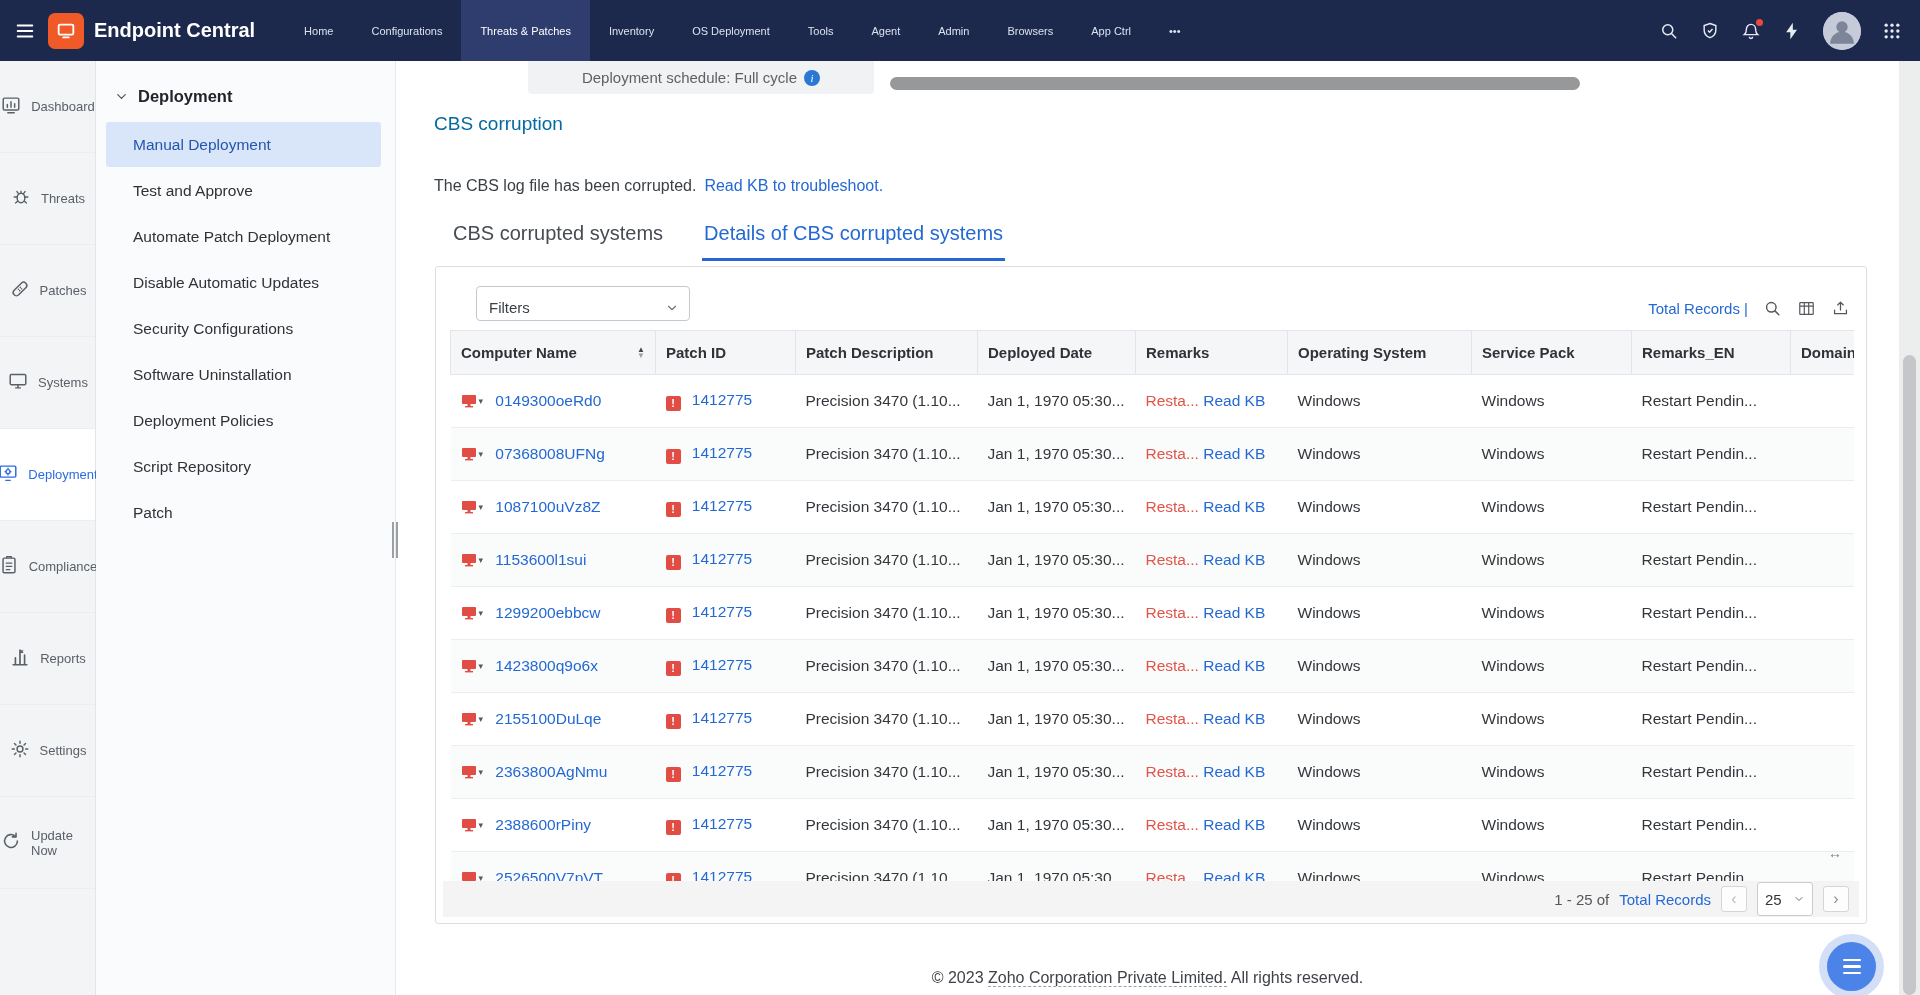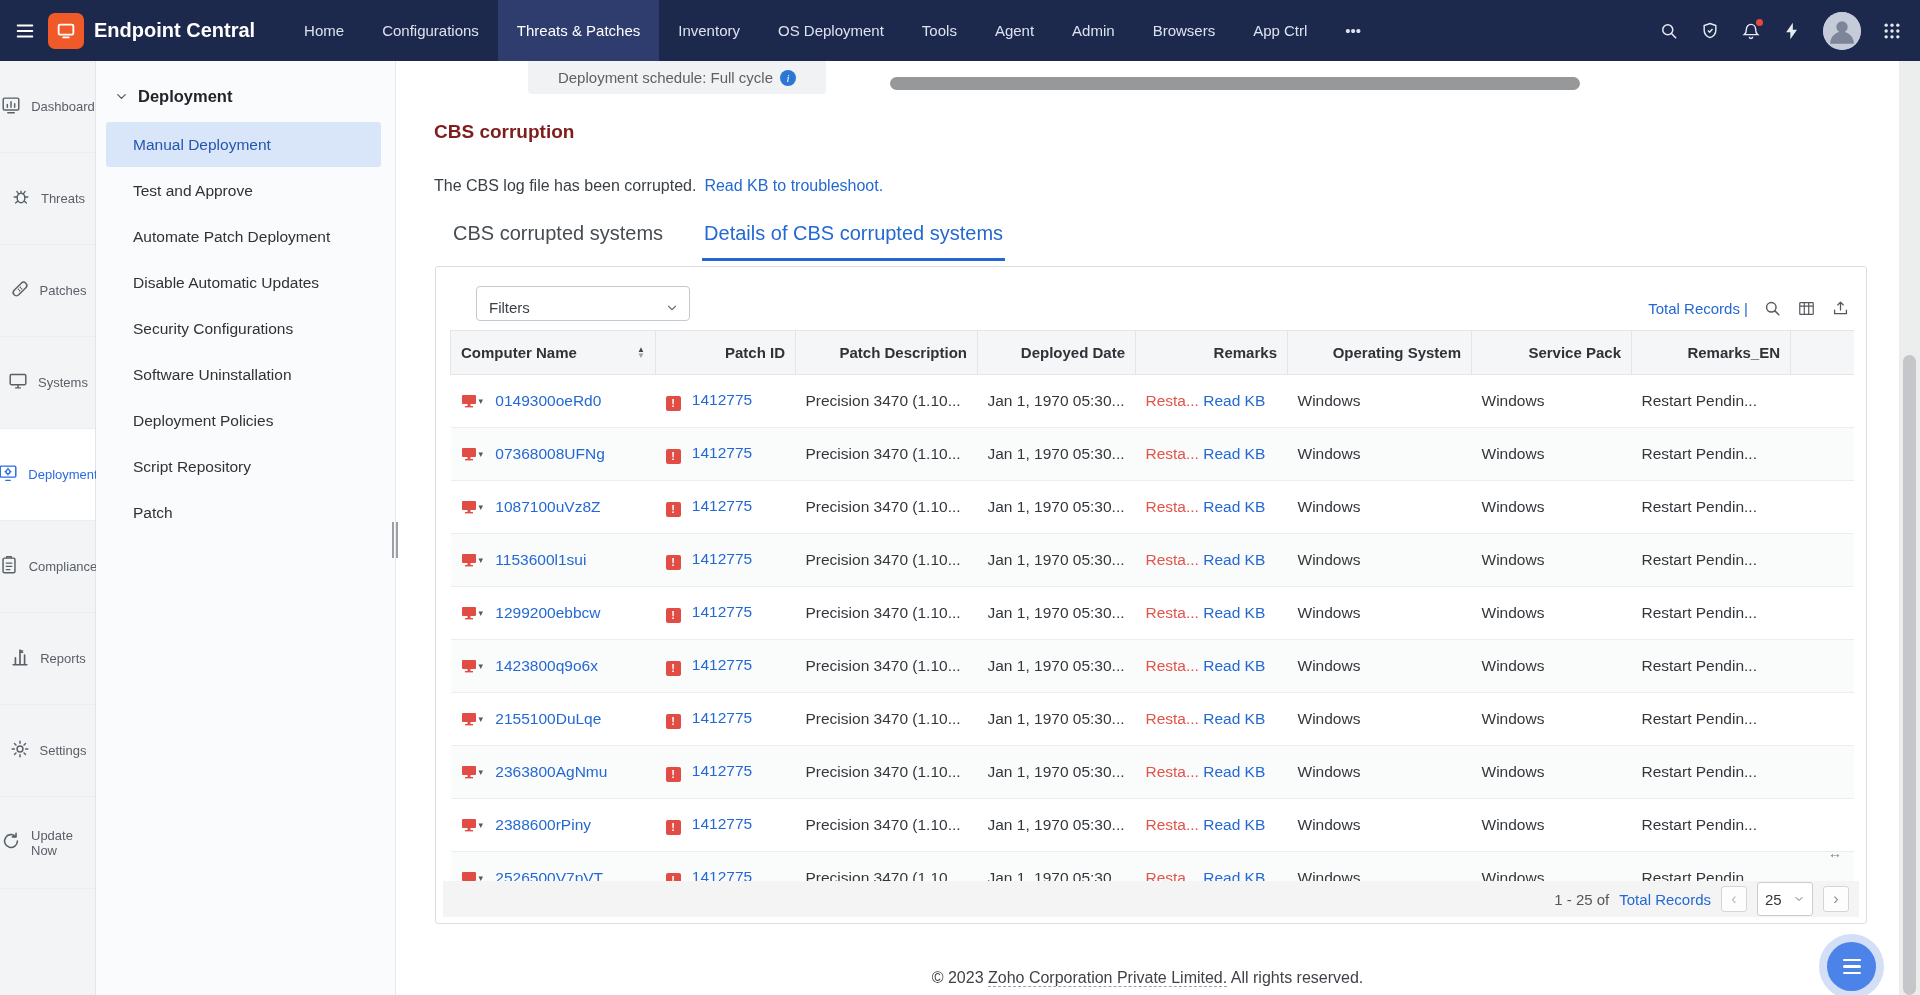--- a/index.html
+++ b/index.html
@@ -5,21 +5,21 @@
   *{box-sizing:border-box;margin:0;padding:0}
   html,body{width:1920px;height:995px;overflow:hidden}
   body{font-family:"Liberation Sans",sans-serif;background:#fff;position:relative;color:#33373c}
 
   
   .topnav{position:absolute;left:0;top:0;right:0;height:61px;background:#1c294d;display:flex;align-items:center;padding:0 18px 0 14px;color:#fff;z-index:10}
   .hamburger{display:flex;color:#fff;cursor:pointer}
   .logo{width:36px;height:36px;border-radius:7px;background:#f05a28;display:flex;align-items:center;justify-content:center;margin:0 10px 0 12px;flex:0 0 auto}
   .brand{font-size:20px;font-weight:bold;white-space:nowrap}
   .navitems{display:flex;height:61px;margin-left:30px}
-  .nav-item{display:flex;align-items:center;padding:4px 19px;font-size:15px;color:#dde2ef;cursor:pointer;white-space:nowrap}
+  .nav-item{display:flex;align-items:center;padding:4px 19px;font-size:11px;color:#dde2ef;cursor:pointer;white-space:nowrap}
   .nav-item.active{background:#2e3d6d;color:#fff}
   .nav-right{margin-left:auto;display:flex;align-items:center;gap:21px;color:#e8ebf4}
   .icon-btn{display:flex;cursor:pointer;position:relative}
   .icon-btn.badge-dot::after{content:"";position:absolute;top:-2px;right:-2px;width:7px;height:7px;border-radius:50%;background:#e6493d}
   .icon-btn.avatar{width:38px;height:38px;border-radius:50%;overflow:hidden;background:#c5cbd9}
 
   
   .rail{position:absolute;left:0;top:61px;bottom:0;width:96px;background:#f3f4f5;border-right:1px solid #e3e5e8;z-index:5}
   .rail-item{height:92px;display:flex;flex-direction:row;align-items:center;justify-content:center;gap:9px;color:#5a6068;border-bottom:1px solid #ebedf0;cursor:pointer}
   .rail-item .rail-label{font-size:13px}
@@ -27,40 +27,40 @@
 
   
   .sidebar{position:absolute;left:96px;top:61px;bottom:0;width:300px;background:#fafbfc;border-right:1px solid #e6e8ea;z-index:5}
   .side-head{display:flex;align-items:center;gap:9px;padding:26px 0 16px 18px;font-weight:bold;font-size:16.5px;color:#21242a;cursor:pointer}
   .side-head .chev{display:flex;color:#565a5f}
   .side-item{height:45px;display:flex;align-items:center;margin:0 14px 1px 10px;padding-left:27px;font-size:15.5px;color:#2f3237;cursor:pointer;border-radius:3px;white-space:nowrap}
   .side-item.active{background:#d9e5f8;color:#2456b0}
 
   
   .main{position:absolute;left:396px;top:61px;right:0;bottom:0;background:#fff;overflow:hidden}
-  .schedule-note{position:absolute;left:132px;top:0;width:298px;height:33px;background:#f1f2f3;border-radius:0 0 4px 4px;display:flex;align-items:center;justify-content:center;gap:7px;color:#5d6166;font-size:15px}
+  .schedule-note{position:absolute;left:132px;top:0;width:346px;height:33px;background:#f1f2f3;border-radius:0 0 4px 4px;display:flex;align-items:center;justify-content:center;gap:7px;color:#5d6166;font-size:15px}
   .info-i{width:16px;height:16px;border-radius:50%;background:#2b77d4;color:#fff;font-size:11px;display:inline-flex;align-items:center;justify-content:center;font-style:italic;font-family:"Liberation Serif",serif;cursor:pointer}
   .hthumb{position:absolute;left:494px;top:16px;width:690px;height:13px;background:#97989a;border-radius:7px;cursor:pointer}
-  .section-title{position:absolute;left:38px;top:60px;font-size:19px;font-weight:bold;color:#7f1d1d}
+  .section-title{position:absolute;left:38px;top:52px;font-size:19px;font-weight:normal;color:#0369a1}
   .desc-row{position:absolute;left:38px;top:116px;font-size:16px;color:#3a3f44;display:flex;gap:8px;white-space:nowrap}
   .lnk{color:#2469d3;cursor:pointer;text-decoration:none}
   .tabs{position:absolute;left:55px;top:157px;display:flex;gap:37px}
   .tab{padding:4px 2px 13px;font-size:20px;color:#474c52;cursor:pointer;white-space:nowrap}
   .tab.active{color:#2469d3;border-bottom:3px solid #2469d3}
 
   
   .panel{position:absolute;left:39px;top:205px;width:1432px;height:658px;border:1px solid #dcdee1;border-radius:3px;background:#fff}
   .filters{position:absolute;left:40px;top:19px;width:214px;height:35px;border:1px solid #c6c9cc;border-radius:4px;display:flex;align-items:center;justify-content:space-between;padding:8px 10px 0 12px;font-size:15px;color:#3a3f45;cursor:pointer;background:#fff}
   .filters .chev{display:flex;color:#6a6e73}
   .panel-tools{position:absolute;right:16px;top:32px;display:flex;align-items:center;gap:15px;color:#54575c;font-size:15px}
   .panel-tools .icon-btn{color:#54575c}
 
   .table-wrap{position:absolute;left:14px;top:63px;width:1404px;height:553px;overflow:hidden}
   table{border-collapse:collapse;table-layout:fixed;width:1500px}
-  thead th{height:44px;background:#f5f6f8;border:1px solid #e3e5e8;font-size:15px;font-weight:bold;color:#2f3338;text-align:right;padding:12px 10px;white-space:nowrap;overflow:hidden;cursor:pointer}
+  thead th{height:44px;background:#f5f6f8;border:1px solid #e3e5e8;font-size:15px;font-weight:bold;color:#2f3338;text-align:left;padding:12px 10px;white-space:nowrap;overflow:hidden;cursor:pointer}
   .th-flex{display:flex;align-items:center;justify-content:space-between}
   .sort{display:inline-flex;flex-direction:column;line-height:6px;font-size:8px;margin-left:6px}
   .s-up{color:#44474c;font-style:normal}
   .s-dn{color:#9ba1a8;font-style:normal}
   tbody td{height:53px;border-bottom:1px solid #ededee;padding:0 10px;font-size:15.5px;color:#33373c;white-space:nowrap;overflow:hidden}
   tbody tr:nth-child(even){background:#fafbfb}
   .pc-ic{display:inline-flex;align-items:center;margin-right:8px;cursor:pointer;vertical-align:-2px}
   .pc-caret{font-size:9px;color:#565a5f;margin-left:2px}
   .patch-ic{display:inline-flex;width:15px;height:15px;background:#e14d44;color:#fff;border-radius:2px;font-weight:bold;font-size:11px;align-items:center;justify-content:center;margin-right:7px;vertical-align:-2px}
   .red{color:#e25349}

